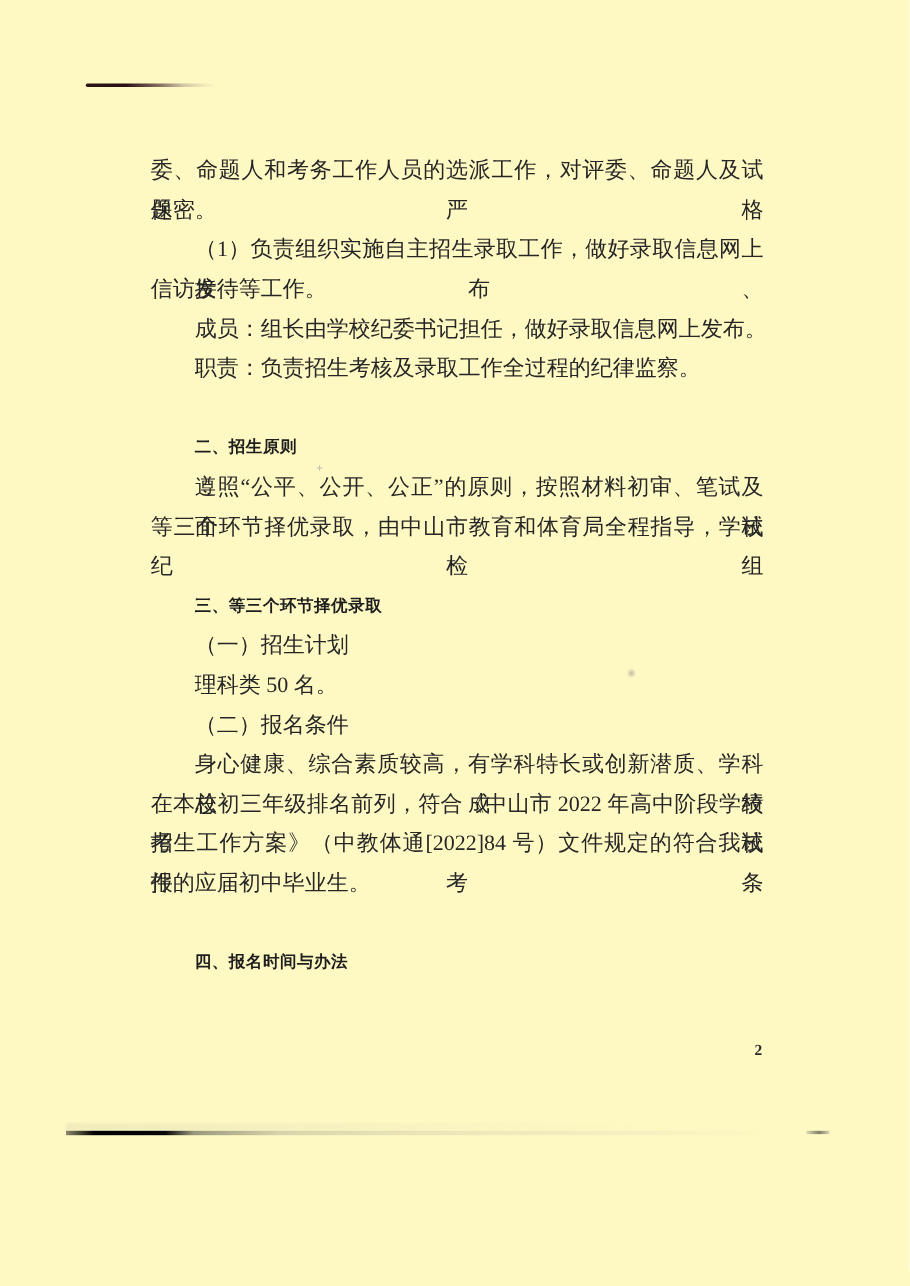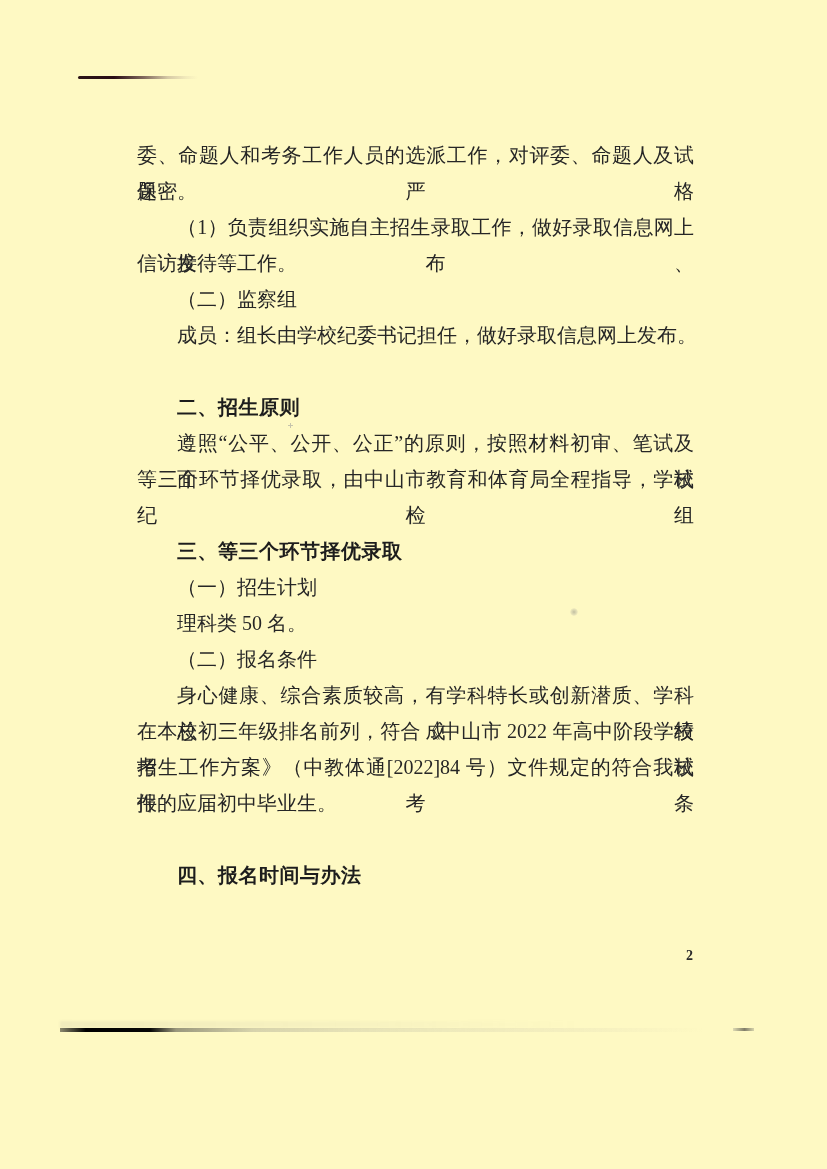--- a/index.html
+++ b/index.html
@@ -33,21 +33,21 @@
     white-space: normal;
     text-align: justify;
     text-align-last: justify;
   }
   .line.ind {
     padding-left: 40px;
   }
   .heading {
     font-family: "Liberation Sans", "DejaVu Sans", sans-serif;
     font-weight: 700;
-    font-size: 20px;
+    font-size: 15px;
     letter-spacing: 0.5px;
     color: #1d1d1d;
     margin: 0;
   }
   .gap { height: 36px; }
 
   .page-number {
     position: absolute;
     left: 686px;
     top: 948px;
@@ -143,22 +143,22 @@
 <div class="sheet">
 
   <div class="ink-mark-top-left"></div>
 
   <div class="content">
 
     <div class="line just">委、命题人和考务工作人员的选派工作，对评委、命题人及试题严格</div>
     <div class="line">保密。</div>
     <div class="line ind just">（1）负责组织实施自主招生录取工作，做好录取信息网上发布、</div>
     <div class="line">信访接待等工作。</div>
-    <div class="line ind">（二）监察组</div>
     <div class="line ind">成员：组长由学校纪委书记担任，做好录取信息网上发布。</div>
+    <div class="line ind">职责：负责招生考核及录取工作全过程的纪律监察。</div>
 
     <div class="gap"></div>
 
     <h2 class="line ind heading">二、招生原则</h2>
     <div class="line ind just">遵照“公平、公开、公正”的原则，按照材料初审、笔试及面试</div>
     <div class="line just">等三个环节择优录取，由中山市教育和体育局全程指导，学校纪检组</div>
 
     <div class="gap"></div>
 
     <h2 class="line ind heading">三、等三个环节择优录取</h2>

